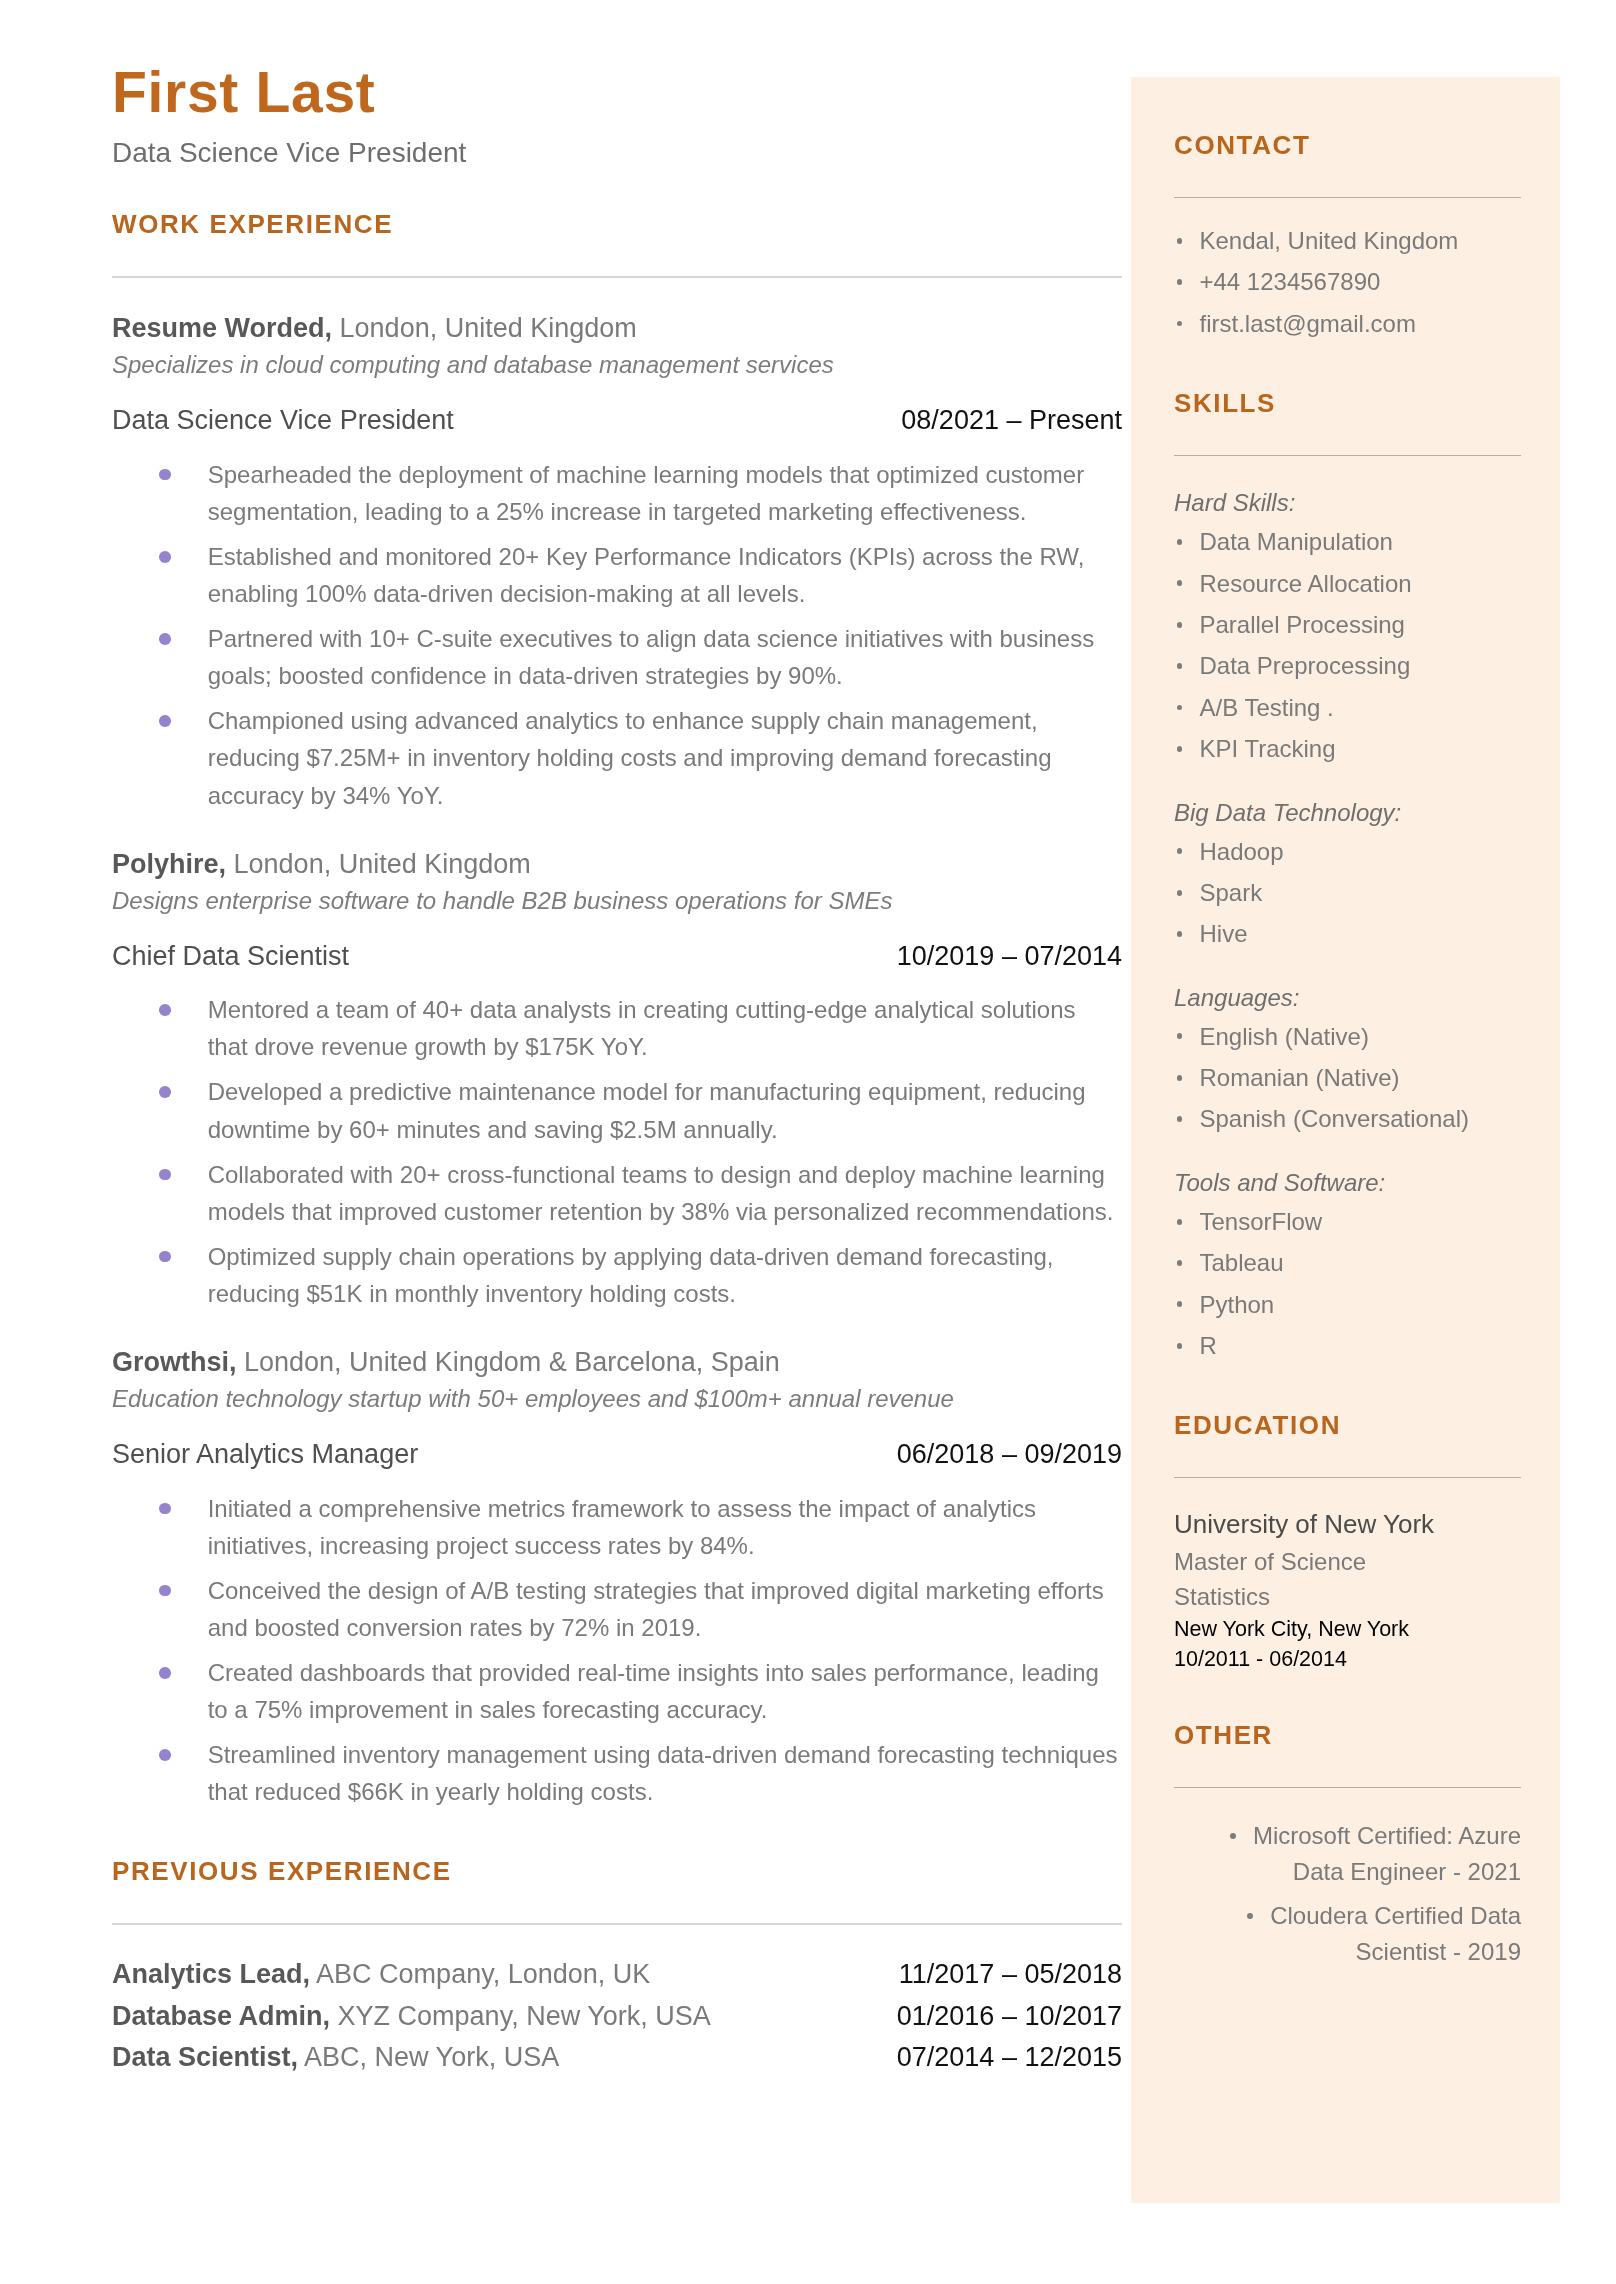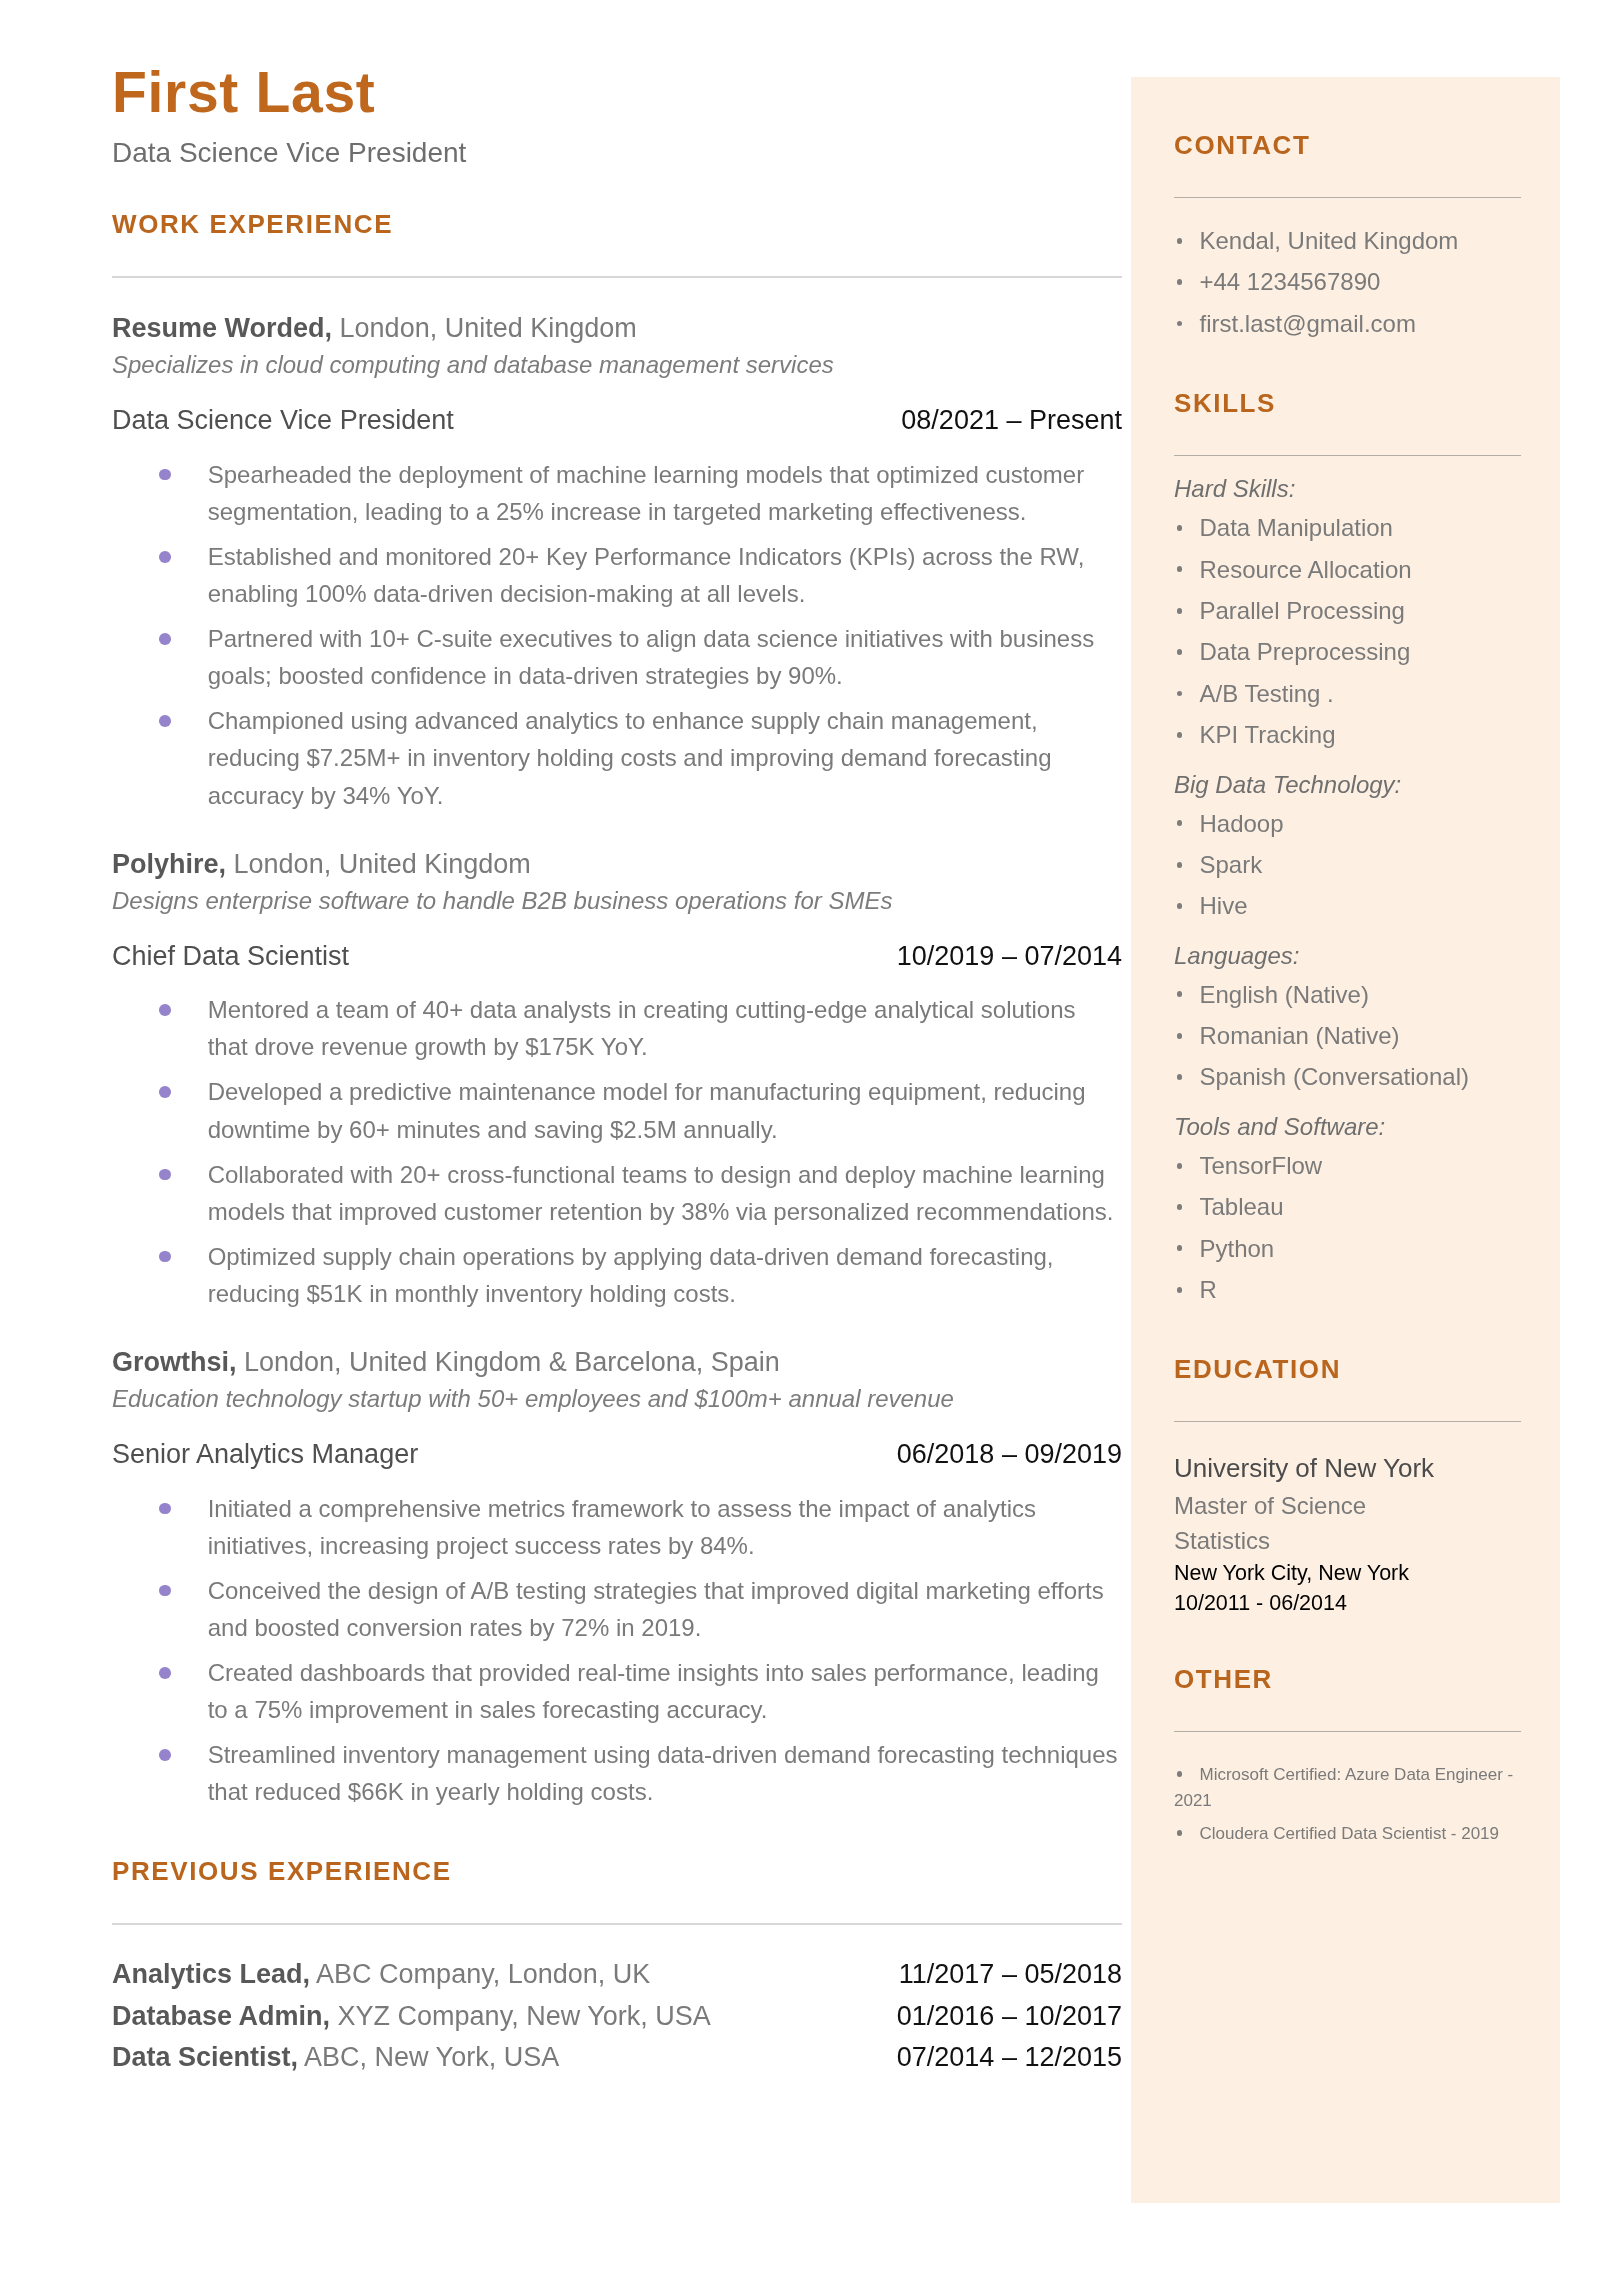--- a/index.html
+++ b/index.html
@@ -58,30 +58,30 @@
   .prev-dates { color:#111111; }
 
   .side-sec { margin-top:48px; }
   .side-sec:first-child { margin-top:13px; }
   .side-list { list-style:none; margin-top:27px; }
   .side-item { font-size:24px; line-height:1.35; color:#7a7a7a; margin-bottom:9px; }
   .sdot {
     display:inline-block; width:5.9px; height:5.9px; border-radius:50%;
     background:#7d7d7d; vertical-align:middle; margin:0 17px 3.9px 2.6px;
   }
-  .group { margin-top:19px; }
+  .group { margin-top:33px; }
   .group-label { font-size:24px; font-style:italic; color:#6f6f6f; margin-bottom:9px; }
 
   .edu { margin-top:31px; }
   .edu-school { font-size:26px; color:#4b4b4b; margin-bottom:7.8px; }
   .edu-line { font-size:24px; color:#7a7a7a; margin-bottom:6.5px; }
   .edu-small { font-size:21.5px; color:#000000; margin-bottom:5.2px; }
 
   .other-list { margin-top:30px; }
-  .other-item { font-size:17px; line-height:1.5; color:#7a7a7a; margin-bottom:7.8px; }
+  .other-item { font-size:24px; line-height:1.5; color:#7a7a7a; margin-bottom:7.8px;text-align:right; }
 </style>
 </head>
 <body>
 
 <div class="sidebar-bg"></div>
 
 <main class="main">
   <h1 class="person-name">First Last</h1>
   <div class="person-title">Data Science Vice President</div>
 

